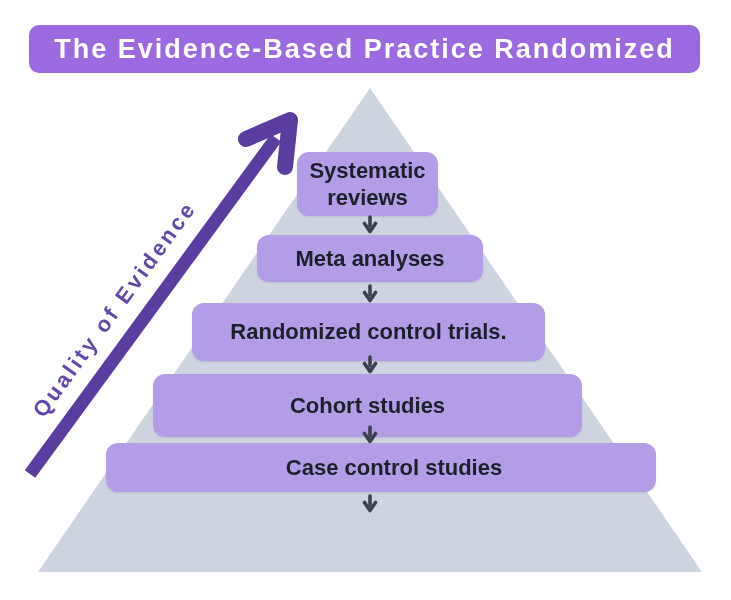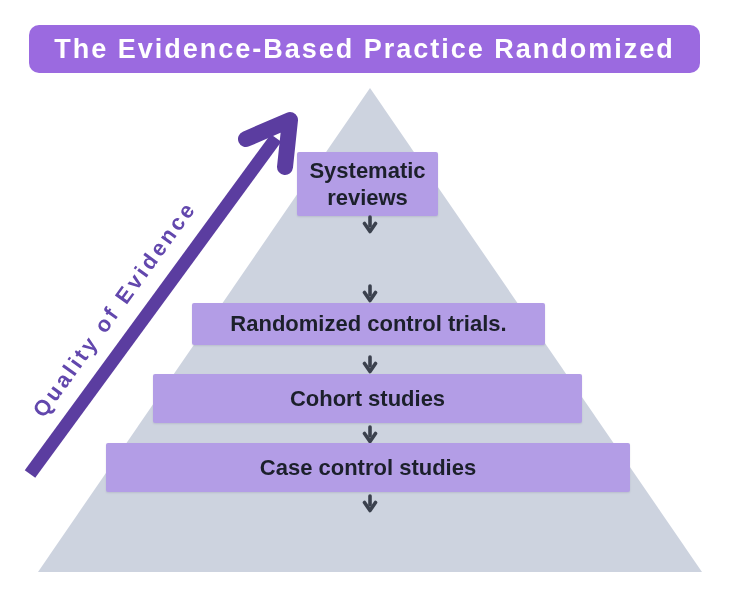--- a/index.html
+++ b/index.html
@@ -14,30 +14,30 @@
   }
   .banner span{
     color:#ffffff;font-size:27px;font-weight:bold;letter-spacing:2px;white-space:nowrap;
   }
   .triangle{
     position:absolute;left:38px;top:88px;width:664px;height:484px;
     background:#cdd3df;
     clip-path:polygon(50% 0, 0 100%, 100% 100%);
   }
   .level{
-    position:absolute;background:#b39de6;border-radius:2px;
+    position:absolute;background:#b39de6;border-radius:12px;
     display:flex;align-items:center;justify-content:center;text-align:center;
     color:#1c202b;font-weight:bold;font-size:22px;line-height:1.25;
     box-shadow:0 1px 2px rgba(40,40,70,0.12);
   }
   .lv0{left:297px;top:152px;width:141px;height:64px;}
   .lv1{left:257px;top:235px;width:226px;height:47px;}
-  .lv2{left:192px;top:303px;width:353px;height:42px;}
-  .lv3{left:153px;top:374px;width:429px;height:49px;}
-  .lv4{left:106px;top:443px;width:524px;height:49px;}
+  .lv2{left:192px;top:303px;width:353px;height:58px;}
+  .lv3{left:153px;top:374px;width:429px;height:63px;}
+  .lv4{left:106px;top:443px;width:524px;height:49px;padding-left:26px;}
   .lv5{left:58px; top:511px;width:619px;height:51px;}
   .da{position:absolute;left:362px;width:16px;height:20px;}
   .da1{top:215px;} .da2{top:284px;} .da3{top:355px;} .da4{top:425px;} .da5{top:494px;}
   .big-arrow{position:absolute;left:0;top:0;width:731px;height:600px;pointer-events:none;}
   .axis-label{
     position:absolute;left:38px;top:402px;width:316px;
     transform:rotate(-54deg);transform-origin:0 50%;
     color:#6247ad;font-size:22px;font-weight:bold;letter-spacing:3px;white-space:nowrap;
   }
 </style>
@@ -51,20 +51,21 @@
   </div>
 
   <div class="triangle"></div>
 
   <div class="level lv0">Systematic reviews</div>
   <svg class="da da1" viewBox="0 0 16 20">
     <path d="M8 2 L8 11" stroke="#3b414e" stroke-width="3.6" stroke-linecap="round" fill="none"></path>
     <path d="M2.5 8.5 L8 16.5 L13.5 8.5" stroke="#3b414e" stroke-width="3.6" stroke-linecap="round" stroke-linejoin="round" fill="none"></path>
   </svg>
 
+  <div class="level lv1">Meta analyses</div>
   <svg class="da da2" viewBox="0 0 16 20">
     <path d="M8 2 L8 11" stroke="#3b414e" stroke-width="3.6" stroke-linecap="round" fill="none"></path>
     <path d="M2.5 8.5 L8 16.5 L13.5 8.5" stroke="#3b414e" stroke-width="3.6" stroke-linecap="round" stroke-linejoin="round" fill="none"></path>
   </svg>
 
   <div class="level lv2">Randomized control trials.</div>
   <svg class="da da3" viewBox="0 0 16 20">
     <path d="M8 2 L8 11" stroke="#3b414e" stroke-width="3.6" stroke-linecap="round" fill="none"></path>
     <path d="M2.5 8.5 L8 16.5 L13.5 8.5" stroke="#3b414e" stroke-width="3.6" stroke-linecap="round" stroke-linejoin="round" fill="none"></path>
   </svg>

